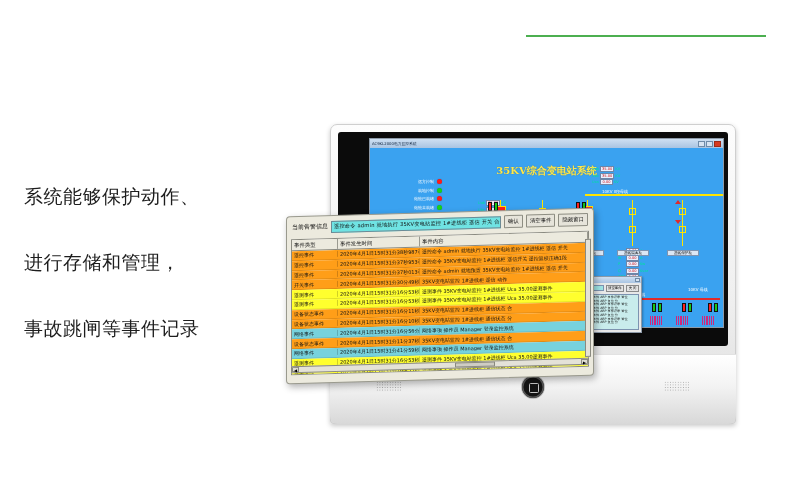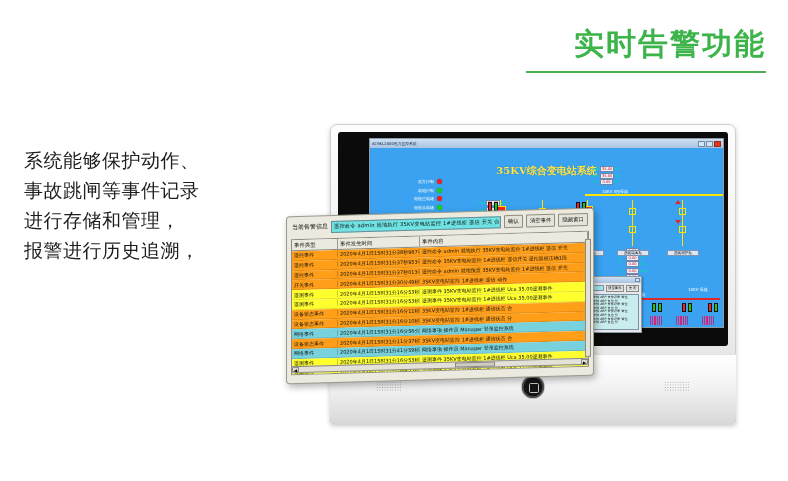--- a/index.html
+++ b/index.html
@@ -25,21 +25,21 @@
   #headline .rule {
     margin-top:9px; height:2px; background:#4caf50; width:240px; margin-left:auto;
   }
 
   #body-copy {
     position:absolute; left:24px; top:145px;
     font-size:19px; line-height:30px; color:#1d1d1d;
     letter-spacing:0.5px;
     width:270px;
   }
-  #body-copy div { white-space:nowrap; }
+  #body-copy div { white-space:nowrap;margin-top:36px; }
 
   
   #monitor {
     position:absolute; left:330px; top:124px; width:406px; height:300px;
   }
   .mon-shell {
     position:absolute; inset:0;
     background:linear-gradient(180deg,#fdfdfd 0%, #efefef 60%, #dcdcdc 100%);
     border-radius:7px 7px 3px 3px;
     box-shadow:0 2px 5px rgba(0,0,0,0.22);
@@ -233,29 +233,27 @@
   .aw-scroll .thumb { width:40px; height:5px; background:#cfcdc3; border:.6px solid #8a8a80; margin-left:70px;}
   .aw-vscroll {
     position:absolute; right:2px; top:30px; width:6px; height:118px;
     background:#e4e2d8; border:1px solid #8a8a80;
   }
 </style>
 </head>
 <body>
 
 <div id="headline">
-  <div class="ht">实时告警功能</div>
   <div class="rule"></div>
 </div>
 
 <div id="body-copy">
   <div>系统能够保护动作、</div>
+  <div>进行存储和管理，</div>
   <div>事故跳闸等事件记录</div>
-  <div>进行存储和管理，</div>
-  <div>报警进行历史追溯，</div>
 </div>
 
 <div id="monitor">
   <div class="mon-shell"></div>
   <div class="mon-black"></div>
   <div class="mon-chin">
     <div class="grille left"></div>
     <div class="home-btn"></div>
     <div class="grille right"></div>
   </div>

